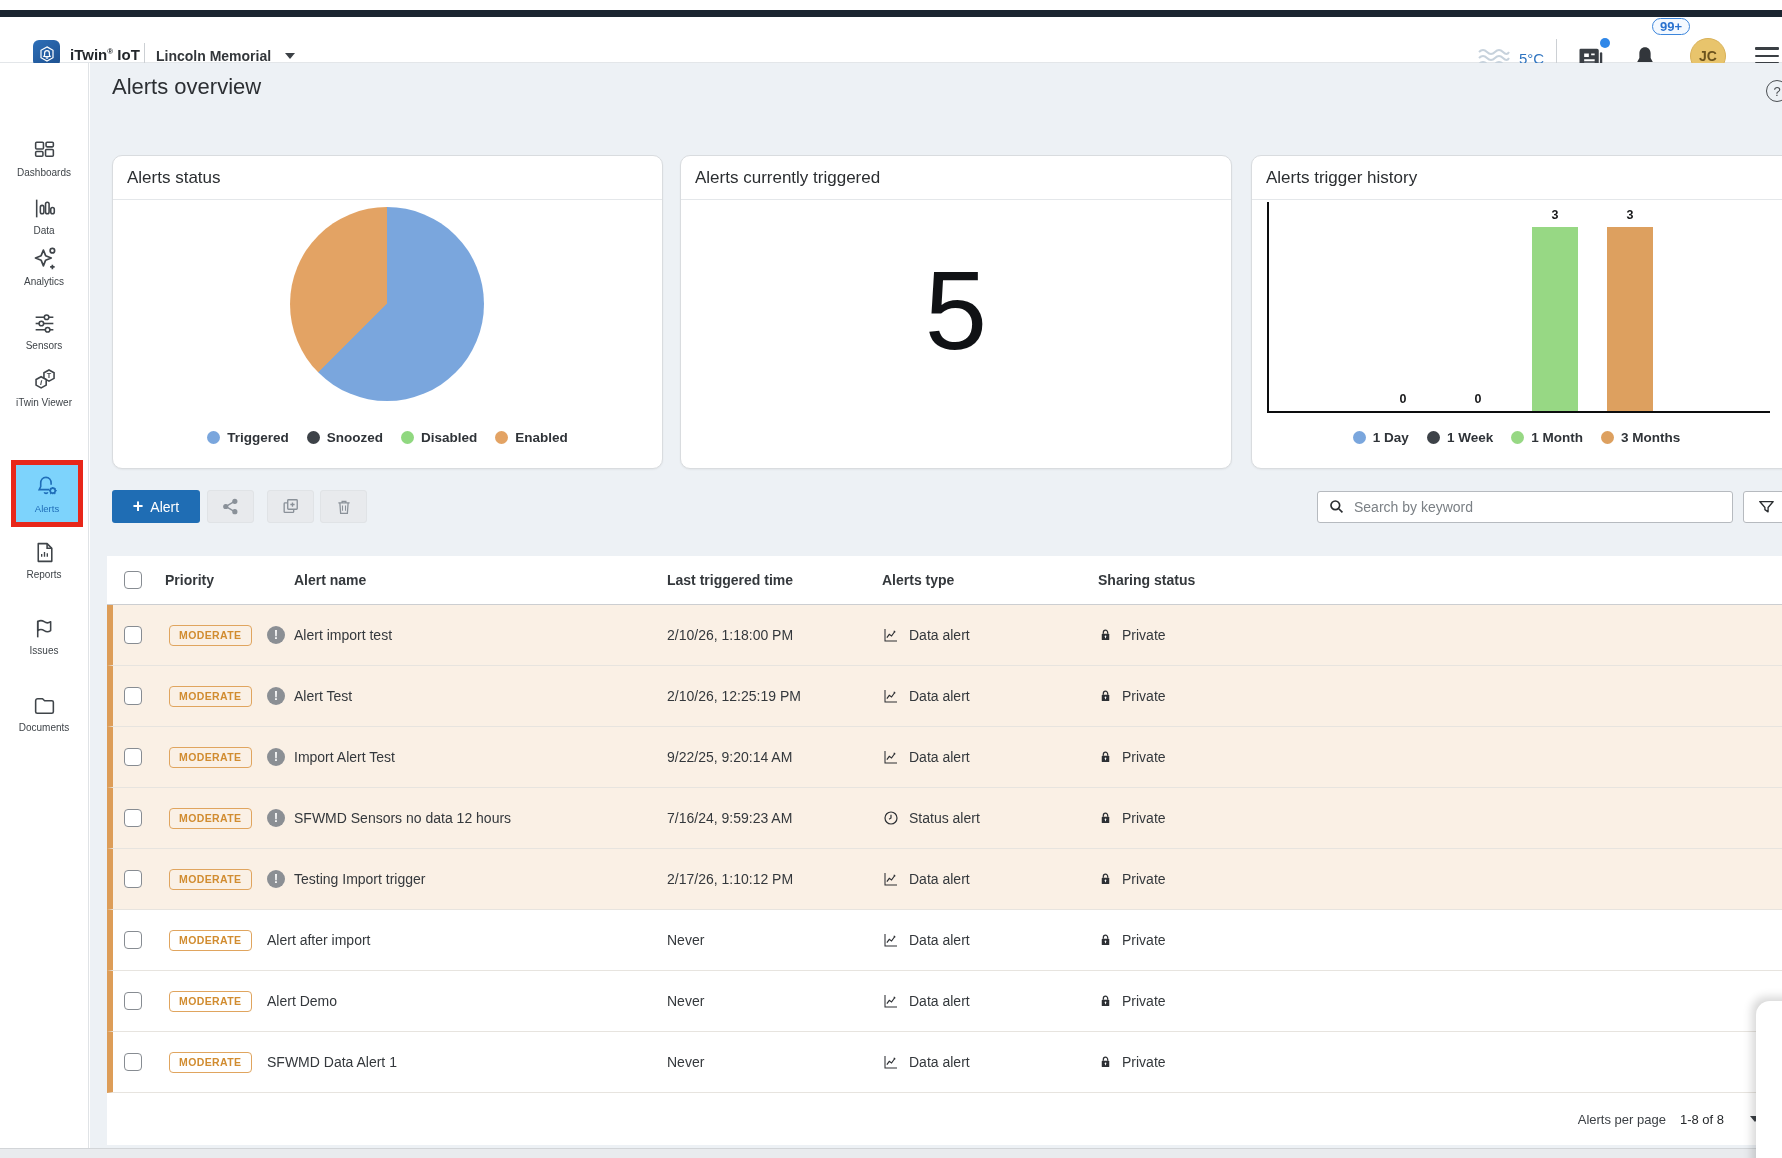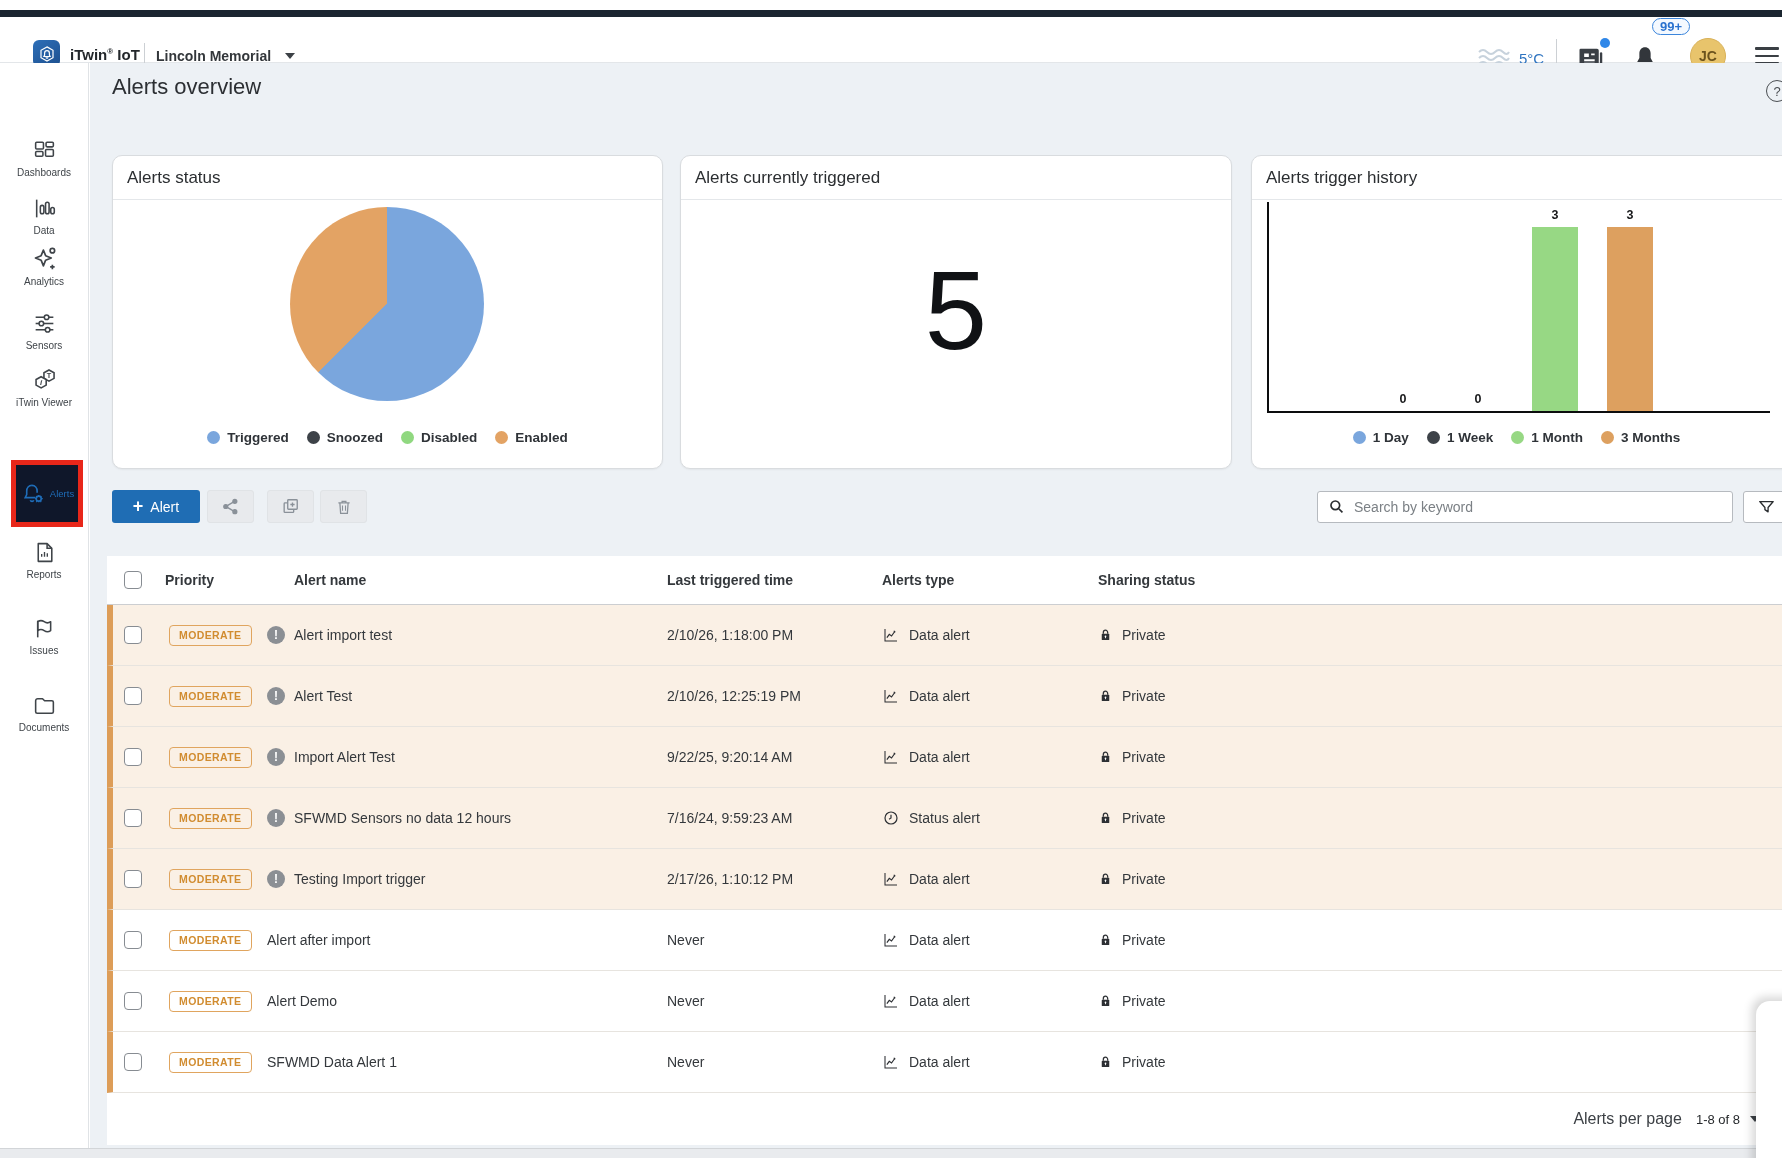--- a/index.html
+++ b/index.html
@@ -32,22 +32,22 @@
                  justify-content:center; padding:0 5px; z-index:3; }
   #avatar { left:1690px; top:21px; width:36px; height:36px; border-radius:50%; background:#e8c46c; color:#6b531d;
             font-weight:bold; font-size:14px; display:flex; align-items:center; justify-content:center; border:1px solid #d9b158; }
   #hamburger { left:1755px; top:30px; width:24px; height:18px; display:flex; flex-direction:column; justify-content:space-between; cursor:pointer; }
   #hamburger span { display:block; height:2.6px; background:#3a3f44; border-radius:1px; }
 
   
   #sidebar { left:0; top:63px; width:89px; height:1095px; background:#fff; border-right:1px solid #e0e3e6; }
   .side-item { position:absolute; left:0; width:88px; display:flex; flex-direction:column; align-items:center; gap:4px; cursor:pointer; color:#3f4449; }
   .side-item .lbl { font-size:10px; color:#3f4449; }
-  #alerts-box { position:absolute; left:11px; top:397px; width:72px; height:67px; background:#0f172a;
-                border:5px solid #e8271a; display:flex; flex-direction:row; align-items:center; justify-content:center; gap:4px; cursor:pointer; }
+  #alerts-box { position:absolute; left:11px; top:397px; width:72px; height:67px; background:#7dd3fc;
+                border:5px solid #e8271a; display:flex; flex-direction:column; align-items:center; justify-content:center; gap:4px; cursor:pointer; }
   #alerts-box .lbl { font-size:9.5px; color:#1f6db8; }
 
   
   #main-bg { left:90px; top:63px; width:1692px; height:1095px; background:#edf1f5; }
   #page-title { left:112px; top:74px; font-size:22px; color:#2c2f33; }
   #help-btn { left:1766px; top:80px; width:22px; height:22px; border:1.5px solid #4a4e52; border-radius:50%;
               font-size:13px; color:#4a4e52; display:flex; align-items:center; justify-content:center; background:transparent; }
 
   
   .card { position:absolute; top:155px; height:314px; background:#fff; border:1px solid #d9dcdf; border-radius:10px;
@@ -98,22 +98,22 @@
   .cell { padding-left:6px; display:flex; align-items:center; gap:9px; font-size:14px; color:#34383c; }
   .cell.first { padding-left:11px; }
   .checkbox { width:18px; height:18px; border:1.5px solid #878c92; border-radius:4px; background:#fff; cursor:pointer; }
   .badge { display:inline-block; margin-left:4px; padding:3.5px 9px; border:1px solid #e0a55f; border-radius:4px;
            color:#d18c30; font-size:10.5px; font-weight:bold; letter-spacing:.4px; }
   .warn-ico { width:18px; height:18px; border-radius:50%; background:#8b8f94; color:#fff; font-size:12px; font-weight:bold;
               display:flex; align-items:center; justify-content:center; flex:none; }
   .type-ico, .lock-ico { display:flex; align-items:center; color:#2c2f33; flex:none; }
 
   #tfoot { height:52px; background:#fff; display:flex; align-items:center; justify-content:flex-end; gap:14px; padding-right:22px; }
-  #tfoot .fl { font-size:16px; color:#3c4045; }
-  #tfoot .fr { font-size:13px; color:#26292c; display:flex; align-items:center; gap:10px; cursor:pointer; }
+  #tfoot .fl { font-size:13px; color:#3c4045; }
+  #tfoot .fr { font-size:13px; color:#26292c; display:flex; align-items:center; gap:26px; cursor:pointer; }
 
   #bottom-strip { left:0; top:1148px; width:1782px; height:10px; background:#e9ebee; border-top:1px solid #d2d5d8; }
   #overlay-corner { left:1756px; top:1001px; width:40px; height:170px; background:#fff; border-top-left-radius:14px;
                     box-shadow:-4px -4px 10px rgba(0,0,0,.16); }
   svg { display:block; }
 </style>
 </head>
 <body>
 
 <div id="app">

